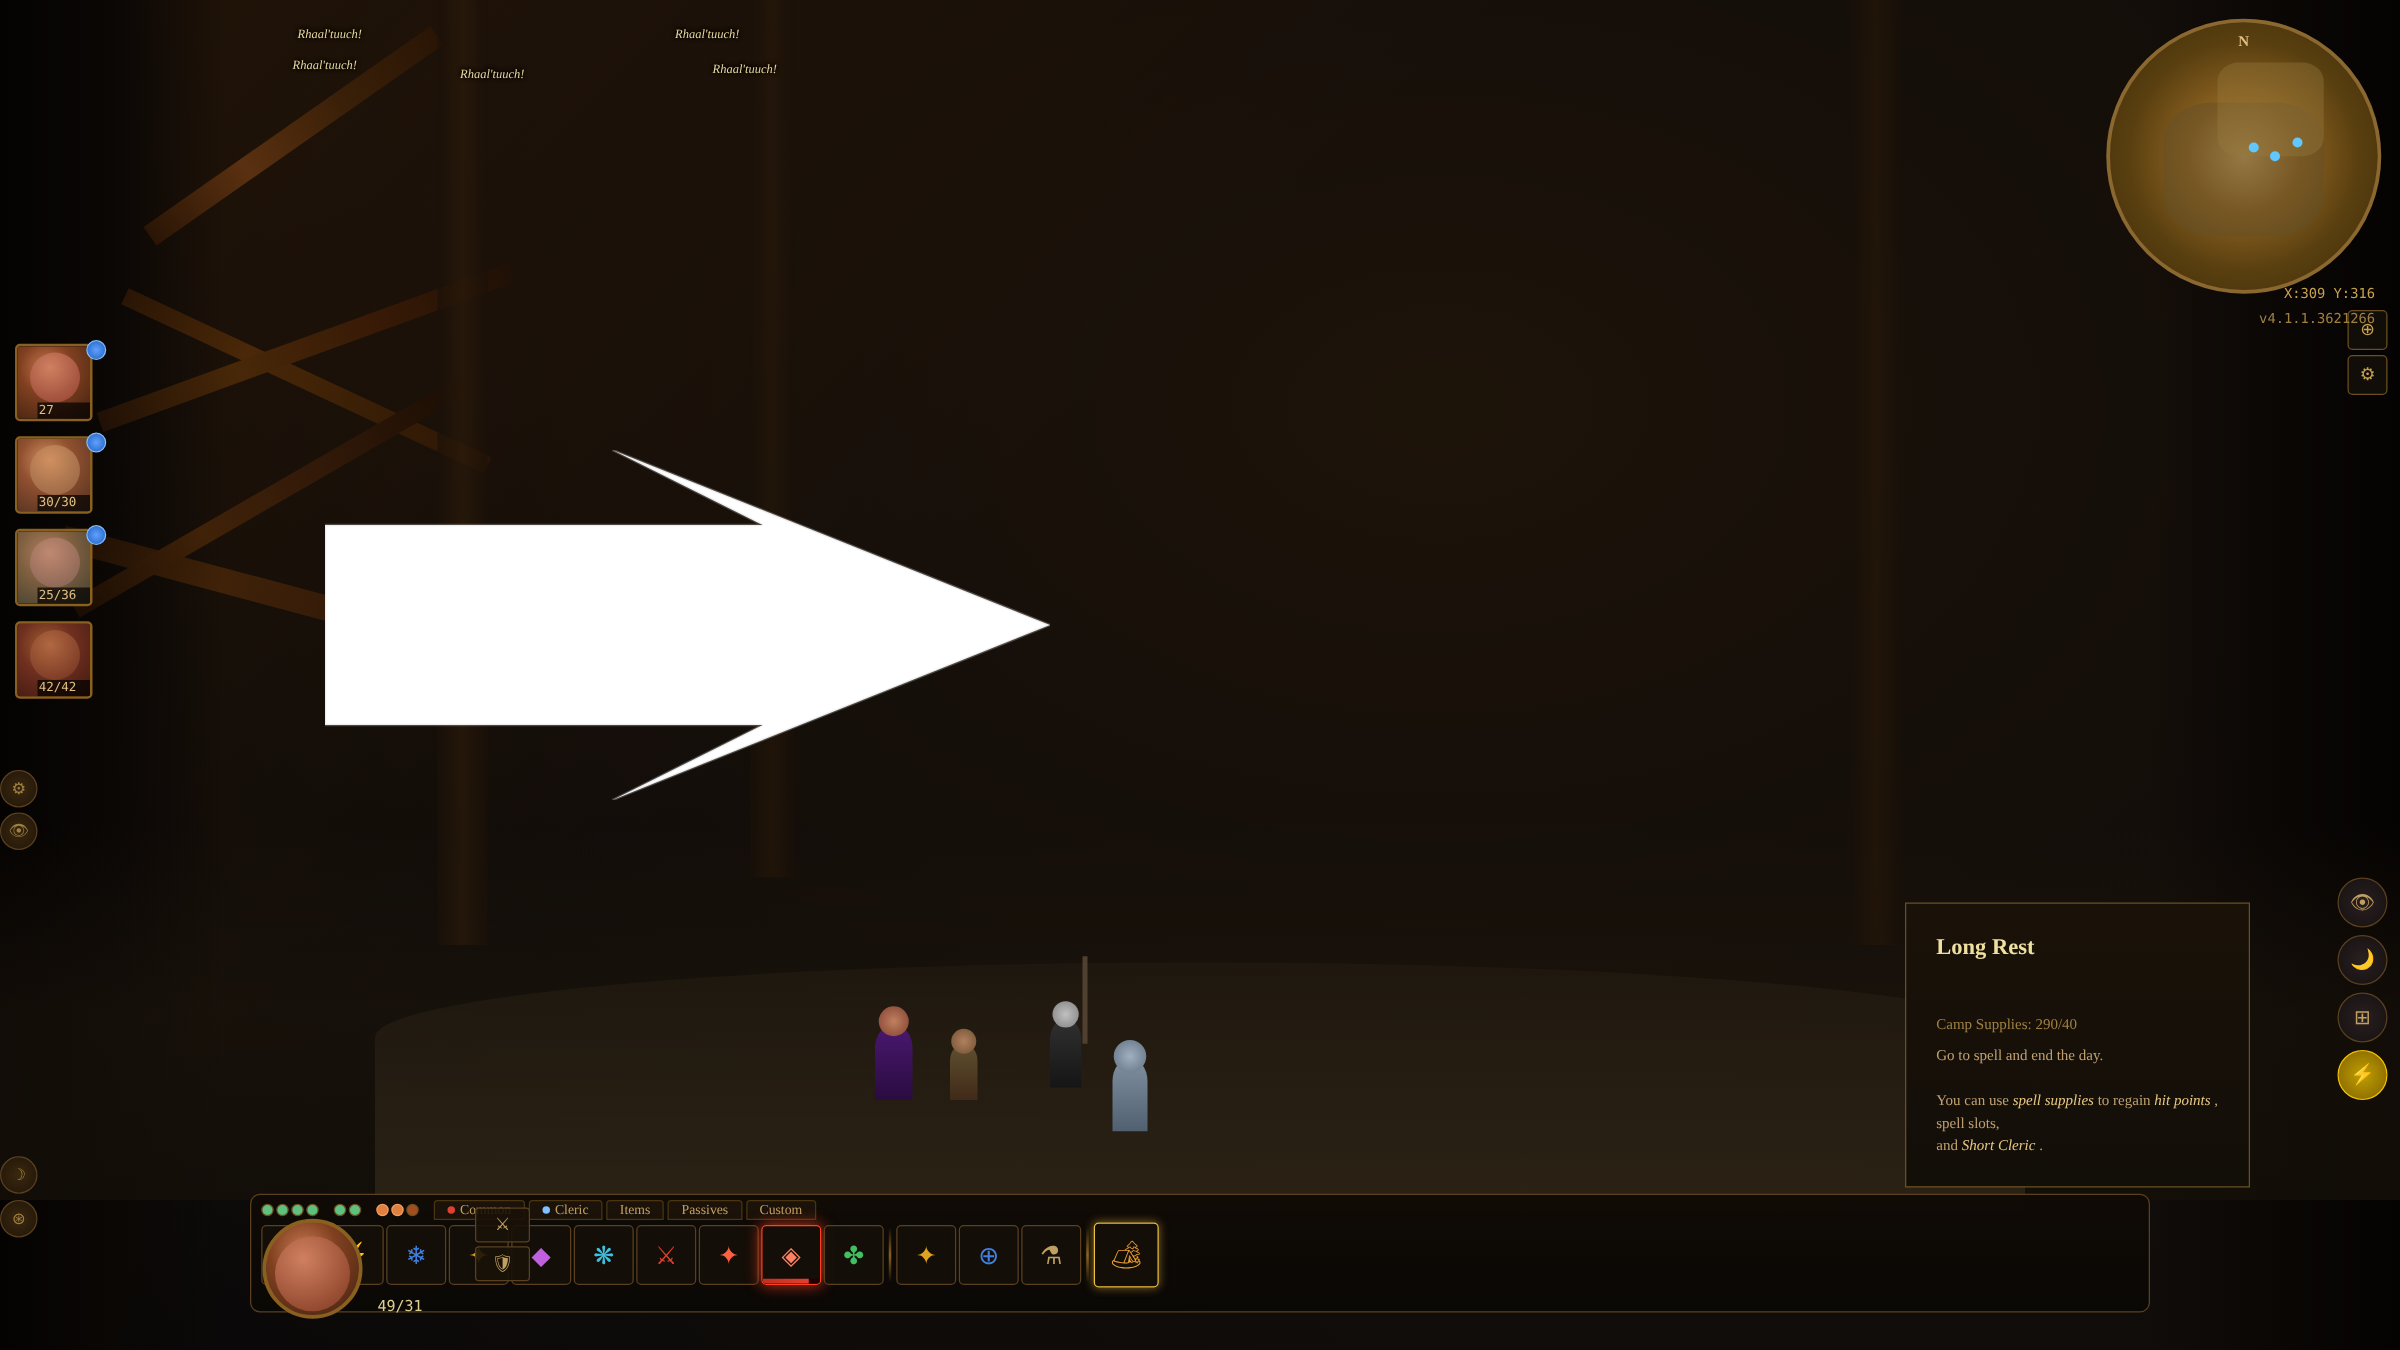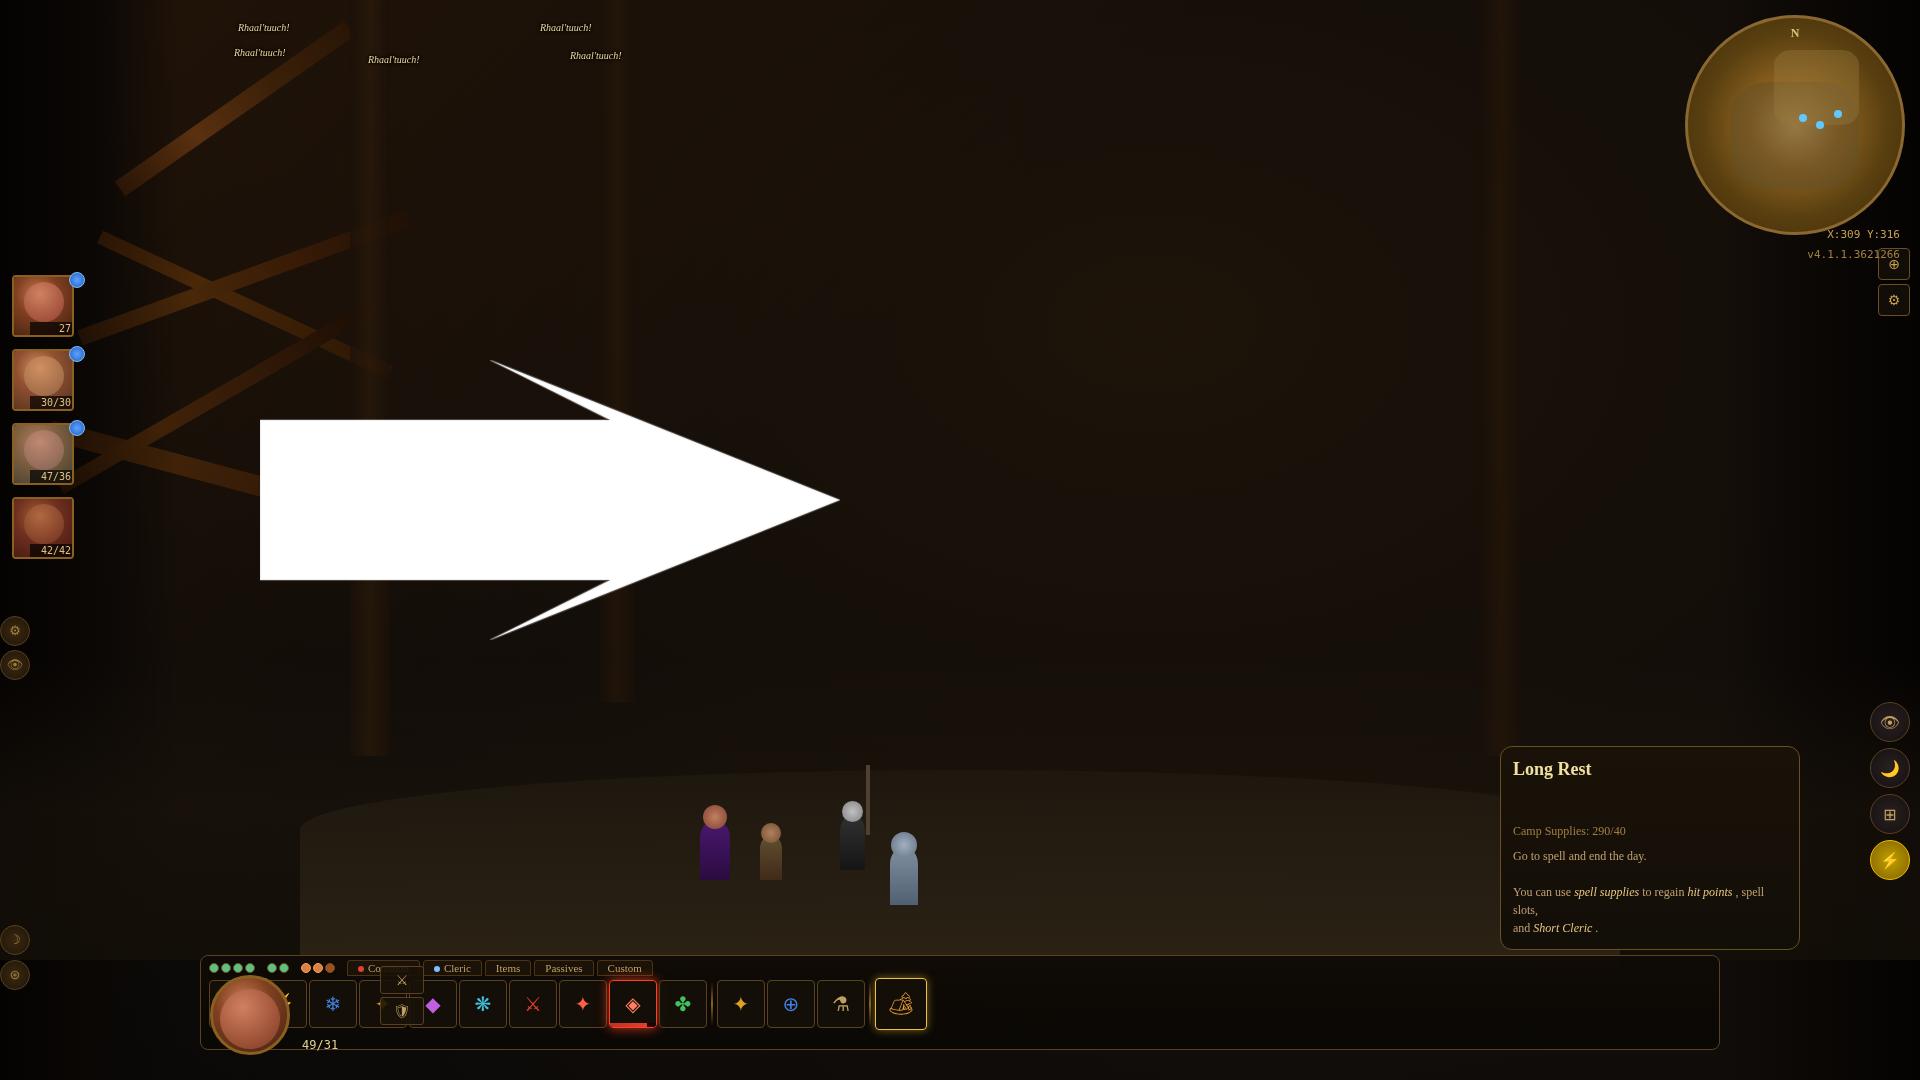--- a/index.html
+++ b/index.html
@@ -139,21 +139,21 @@
     .portrait-4 .portrait-inner { background: radial-gradient(circle at 40% 30%, #a06030 0%, #703020 40%, #401810 100%); }
 
     .portrait-hp {
       position: absolute;
       bottom: 0;
       left: 16px;
       right: 0;
       background: rgba(0,0,0,0.7);
       color: #e0c080;
       font-size: 10px;
-      text-align: right;
+      text-align: left;
       padding: 1px;
       font-family: monospace;
     }
 
     .portrait-status-icon {
       position: absolute;
       top: -3px;
       right: -3px;
       width: 16px;
       height: 16px;
@@ -361,25 +361,25 @@
       color: #fff;
       font-size: 16px;
       cursor: pointer;
     }
 
     
     #long-rest-tooltip {
       position: absolute;
       bottom: 130px;
       right: 120px;
-      width: 300px;
+      width: 276px;
       background: linear-gradient(180deg, #1a1208 0%, #120e08 100%);
       border: 1px solid #6a5020;
-      border-radius: 12px;
-      padding: 12px;
+      border-radius: 0;
+      padding: 24px;
       z-index: 100;
     }
 
     #long-rest-tooltip h3 {
       color: #f0e0a0;
       font-size: 18px;
       margin-bottom: 4px;
       font-family: Georgia, serif;
     }
 
@@ -606,21 +606,21 @@
       <div class="portrait-hp">30/30</div>
     </div>
     <div class="portrait-status-icon"></div>
   </div>
 
   <div class="portrait-container">
     <div class="portrait portrait-3">
       <div class="portrait-inner">
         <div style="position:absolute;top:5px;left:10px;width:40px;height:40px;border-radius:50%;background:radial-gradient(circle at 40% 30%,#c08870,#806050);"></div>
       </div>
-      <div class="portrait-hp">47/36</div>
+      <div class="portrait-hp">25/36</div>
     </div>
     <div class="portrait-status-icon"></div>
   </div>
 
   <div class="portrait-container">
     <div class="portrait portrait-4">
       <div class="portrait-inner">
         <div style="position:absolute;top:5px;left:10px;width:40px;height:40px;border-radius:50%;background:radial-gradient(circle at 40% 30%,#b06840,#703020);"></div>
       </div>
       <div class="portrait-hp">42/42</div>

